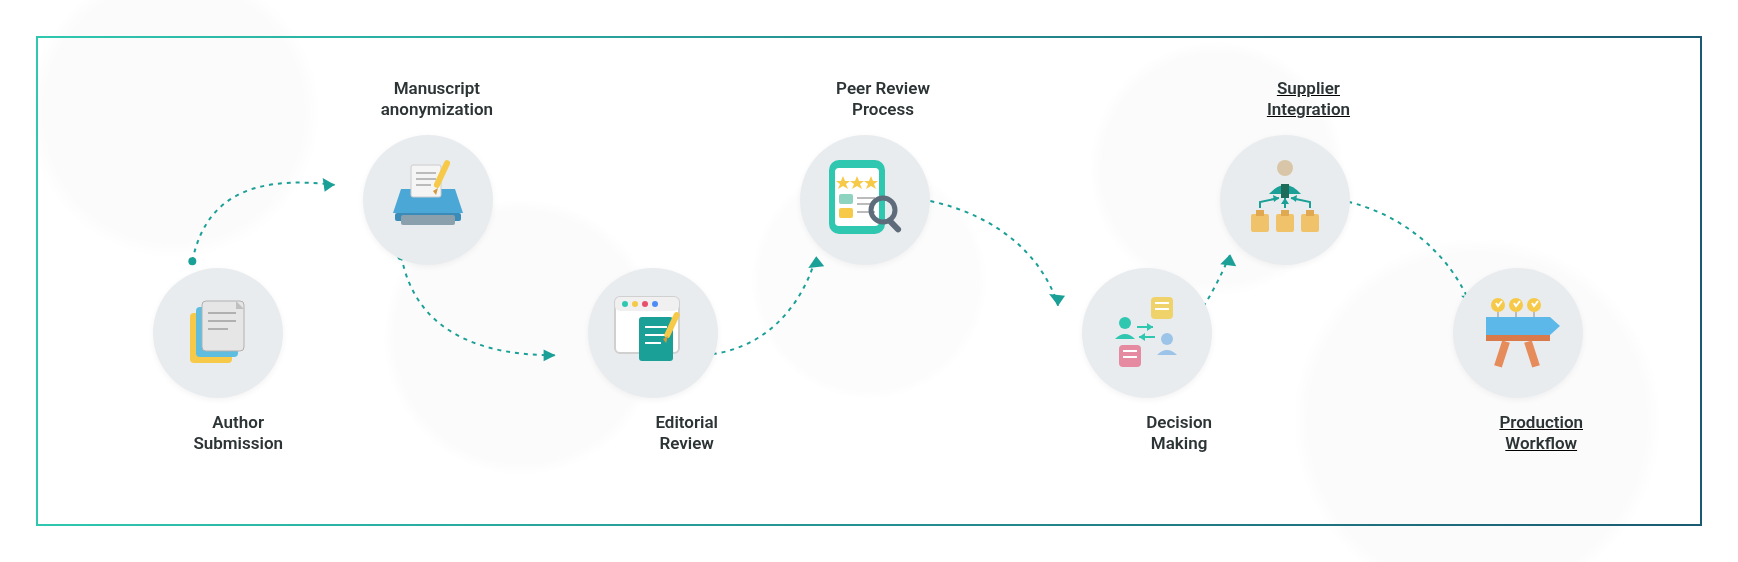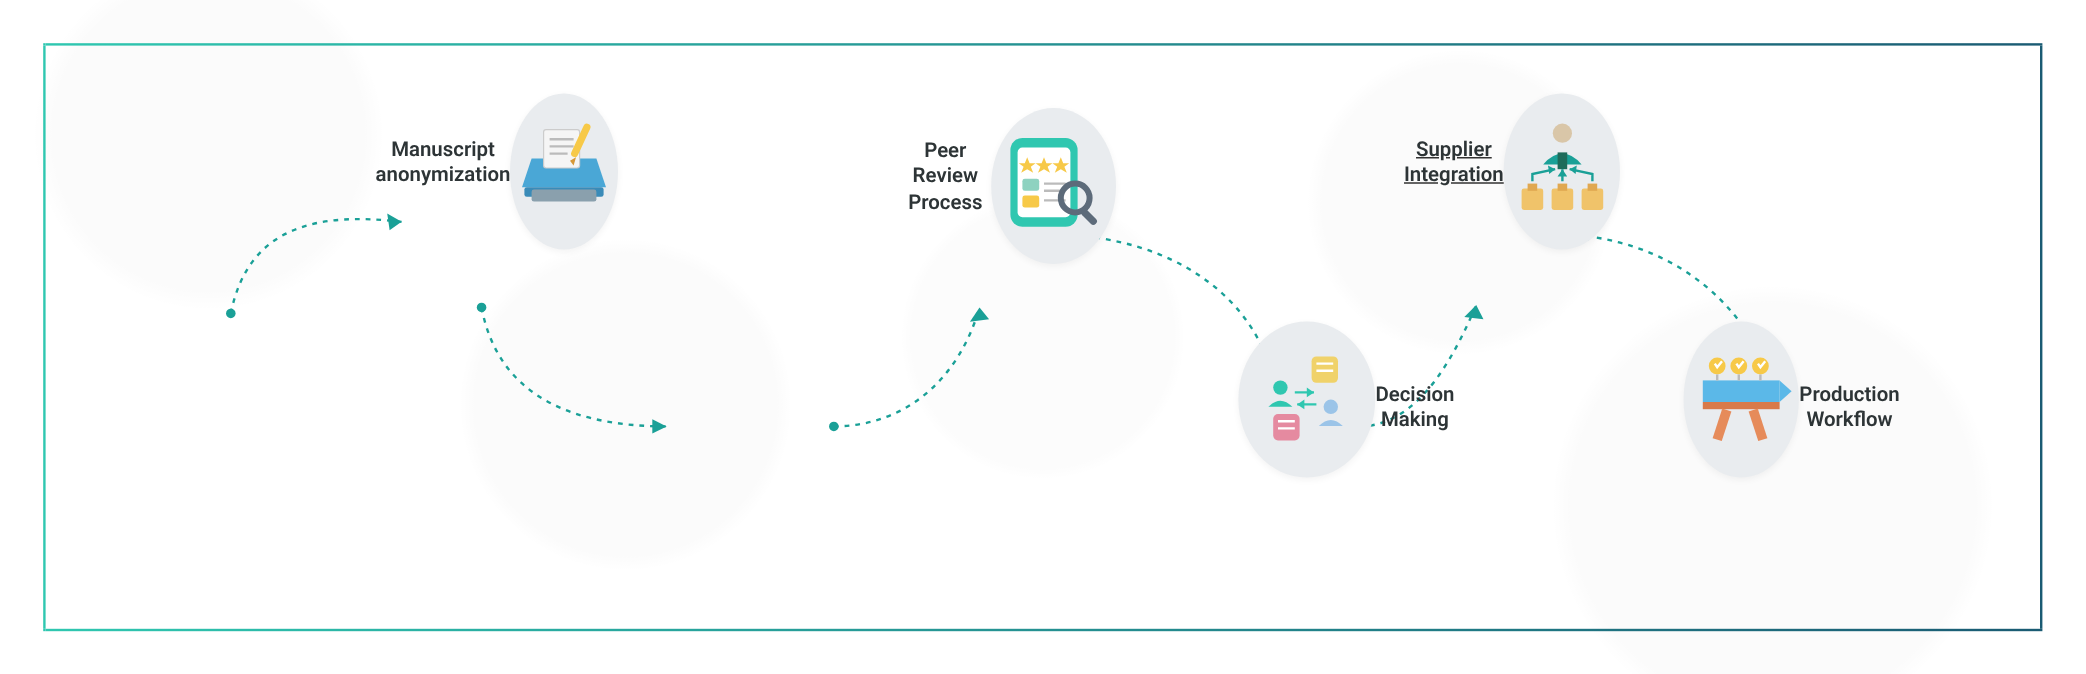--- a/index.html
+++ b/index.html
@@ -35,22 +35,22 @@
   }
   .stage {
     position: relative;
     width: 100%;
     height: 100%;
   }
   .step {
     position: absolute;
     width: 180px;
     display: flex;
-    flex-direction: row;
-    align-items: center;
+    flex-direction: column;
+    align-items: flex-end;
   }
   .circle {
     width: 130px;
     height: 130px;
     border-radius: 50%;
     background: #e9ecef;
     display: flex;
     align-items: center;
     justify-content: center;
     box-shadow: 0 2px 6px rgba(0,0,0,0.05);
@@ -112,40 +112,73 @@
 
       <path class="dash" d="M 1080 300 C 1130 300, 1160 240, 1178 198"></path>
       <circle class="conn-dot" cx="1080" cy="300" r="4"></circle>
       <polygon class="arrowhead" points="1178,198 1168,208 1184,210"></polygon>
 
       <path class="dash" d="M 1270 140 C 1350 150, 1400 200, 1420 250"></path>
       <circle class="conn-dot" cx="1270" cy="140" r="4"></circle>
       <polygon class="arrowhead" points="1420,250 1410,240 1426,240"></polygon>
     </svg>
 
+    <div class="step" style="left:45px; top:210px;">
+      <div class="circle">
+        <svg width="80" height="80" viewBox="0 0 80 80">
+          <rect x="12" y="20" width="42" height="50" rx="4" fill="#f7c948"></rect>
+          <rect x="18" y="14" width="42" height="50" rx="4" fill="#5fbde0"></rect>
+          <rect x="24" y="8" width="42" height="50" rx="4" fill="#e6e6e6" stroke="#b0b0b0"></rect>
+          <path d="M 58 8 L 66 16 L 58 16 Z" fill="#bfbfbf"></path>
+          <line x1="30" y1="20" x2="58" y2="20" stroke="#b0b0b0" stroke-width="2"></line>
+          <line x1="30" y1="28" x2="58" y2="28" stroke="#b0b0b0" stroke-width="2"></line>
+          <line x1="30" y1="36" x2="50" y2="36" stroke="#b0b0b0" stroke-width="2"></line>
+        </svg>
+      </div>
+      <div class="label">Author<br>Submission</div>
+    </div>
 
     <div class="step" style="left:255px; top:20px;">
       <div class="label above">Manuscript<br>anonymization</div>
       <div class="circle">
         <svg width="90" height="90" viewBox="0 0 90 90">
           <path d="M 10 58 L 18 34 L 72 34 L 80 58 Z" fill="#4aa7d6"></path>
           <rect x="12" y="58" width="66" height="8" rx="2" fill="#3a8bb8"></rect>
           <rect x="18" y="60" width="54" height="10" rx="2" fill="#8aa0ad"></rect>
           <rect x="28" y="10" width="30" height="32" rx="2" fill="#f5f5f5" stroke="#ccc"></rect>
           <line x1="33" y1="18" x2="53" y2="18" stroke="#bbb" stroke-width="2"></line>
           <line x1="33" y1="24" x2="53" y2="24" stroke="#bbb" stroke-width="2"></line>
           <line x1="33" y1="30" x2="48" y2="30" stroke="#bbb" stroke-width="2"></line>
           <rect x="56" y="4" width="6" height="30" rx="3" fill="#f7c948" transform="rotate(25 59 19)"></rect>
           <polygon points="50,36 55,33 53,40" fill="#d69838"></polygon>
         </svg>
       </div>
     </div>
 
-
-    <div class="step" style="left:692px; top:32px;">
+    <div class="step" style="left:480px; top:210px;">
+      <div class="circle">
+        <svg width="88" height="88" viewBox="0 0 88 88">
+          <rect x="6" y="8" width="64" height="56" rx="5" fill="#fff" stroke="#d0d0d0" stroke-width="2"></rect>
+          <rect x="6" y="8" width="64" height="14" rx="5" fill="#f0f0f0"></rect>
+          <circle cx="16" cy="15" r="3" fill="#2fc7b0"></circle>
+          <circle cx="26" cy="15" r="3" fill="#f7c948"></circle>
+          <circle cx="36" cy="15" r="3" fill="#e84f6a"></circle>
+          <circle cx="46" cy="15" r="3" fill="#4d8bf5"></circle>
+          <rect x="30" y="28" width="34" height="44" rx="3" fill="#1aa097"></rect>
+          <line x1="36" y1="38" x2="58" y2="38" stroke="#fff" stroke-width="2"></line>
+          <line x1="36" y1="46" x2="58" y2="46" stroke="#fff" stroke-width="2"></line>
+          <line x1="36" y1="54" x2="52" y2="54" stroke="#fff" stroke-width="2"></line>
+          <rect x="60" y="22" width="6" height="28" rx="3" fill="#f7c948" transform="rotate(25 63 36)"></rect>
+          <polygon points="54,50 59,47 57,54" fill="#d69838"></polygon>
+        </svg>
+      </div>
+      <div class="label">Editorial<br>Review</div>
+    </div>
+
+    <div class="step" style="left:692px; top:20px;">
       <div class="label above">Peer Review<br>Process</div>
       <div class="circle">
         <svg width="92" height="92" viewBox="0 0 92 92">
           <rect x="10" y="6" width="56" height="74" rx="10" fill="#2fc7b0"></rect>
           <rect x="16" y="14" width="44" height="58" rx="4" fill="#fff"></rect>
           <polygon points="24,22 26,27 31,27 27,30 29,35 24,32 19,35 21,30 17,27 22,27" fill="#f7c948"></polygon>
           <polygon points="38,22 40,27 45,27 41,30 43,35 38,32 33,35 35,30 31,27 36,27" fill="#f7c948"></polygon>
           <polygon points="52,22 54,27 59,27 55,30 57,35 52,32 47,35 49,30 45,27 50,27" fill="#f7c948"></polygon>
           <rect x="20" y="40" width="14" height="10" rx="2" fill="#8ed2c0"></rect>
           <rect x="20" y="54" width="14" height="10" rx="2" fill="#f7c948"></rect>
@@ -196,21 +229,21 @@
           <path d="M 21 54 L 21 48 L 40 44" stroke="#1aa097" stroke-width="2" fill="none"></path>
           <polygon points="40,44 34,41 35,48" fill="#1aa097"></polygon>
           <path d="M 46 54 L 46 44" stroke="#1aa097" stroke-width="2" fill="none"></path>
           <polygon points="46,44 42,50 50,50" fill="#1aa097"></polygon>
           <path d="M 71 54 L 71 48 L 52 44" stroke="#1aa097" stroke-width="2" fill="none"></path>
           <polygon points="52,44 58,41 57,48" fill="#1aa097"></polygon>
         </svg>
       </div>
     </div>
 
-    <div class="step" style="left:1345px; top:210px;">
+    <div class="step" style="left:1345px; top:210px;text-decoration:underline;">
       <div class="circle">
         <svg width="92" height="92" viewBox="0 0 92 92">
           <rect x="14" y="30" width="64" height="18" fill="#5bb8e8"></rect>
           <polygon points="78,30 88,39 78,48" fill="#5bb8e8"></polygon>
           <circle cx="26" cy="18" r="7" fill="#f7c948"></circle>
           <circle cx="44" cy="18" r="7" fill="#f7c948"></circle>
           <circle cx="62" cy="18" r="7" fill="#f7c948"></circle>
           <path d="M 24 16 l 2 3 l 4 -5" stroke="#fff" stroke-width="2" fill="none"></path>
           <path d="M 42 16 l 2 3 l 4 -5" stroke="#fff" stroke-width="2" fill="none"></path>
           <path d="M 60 16 l 2 3 l 4 -5" stroke="#fff" stroke-width="2" fill="none"></path>

